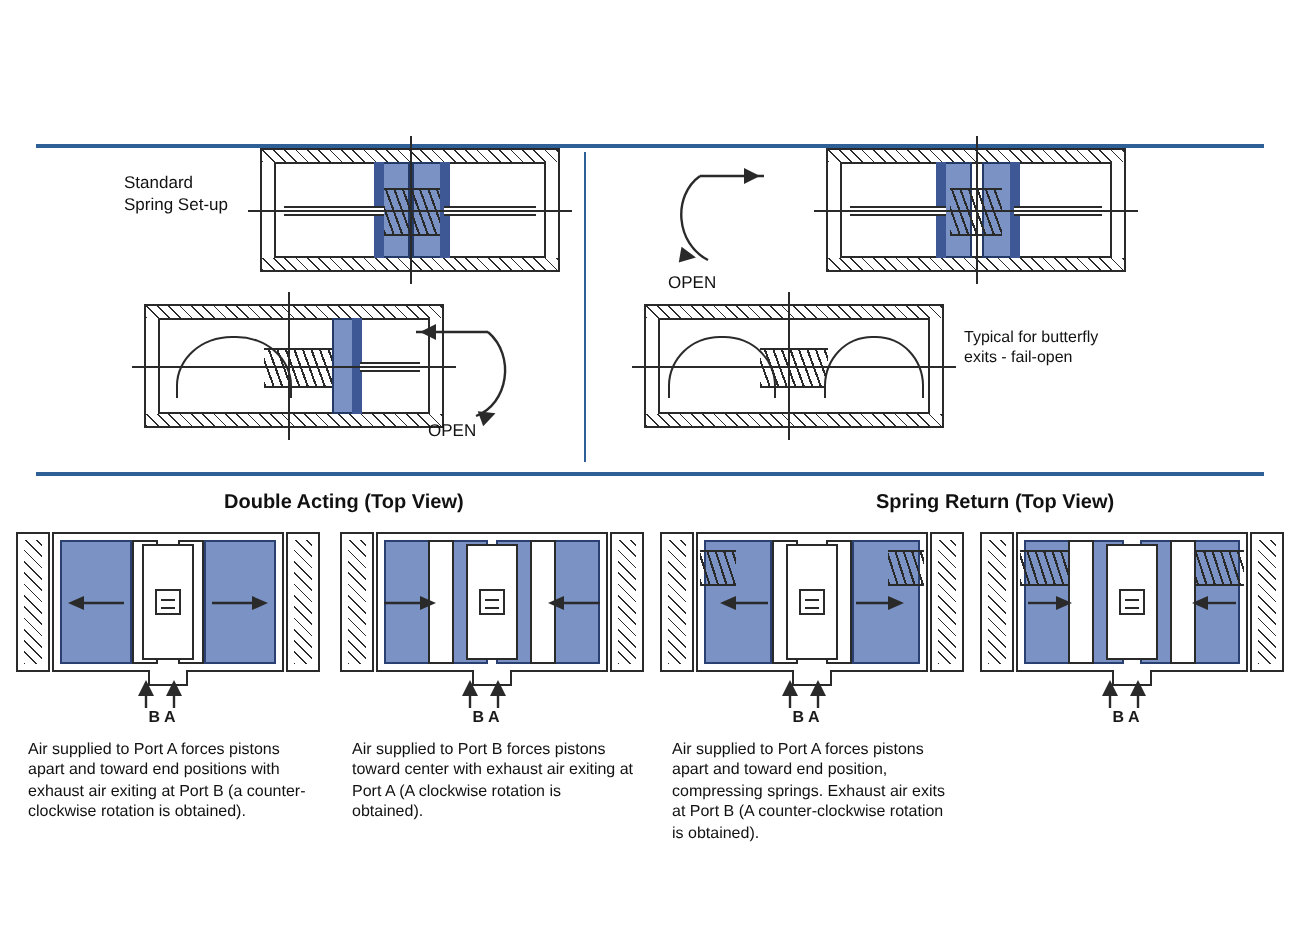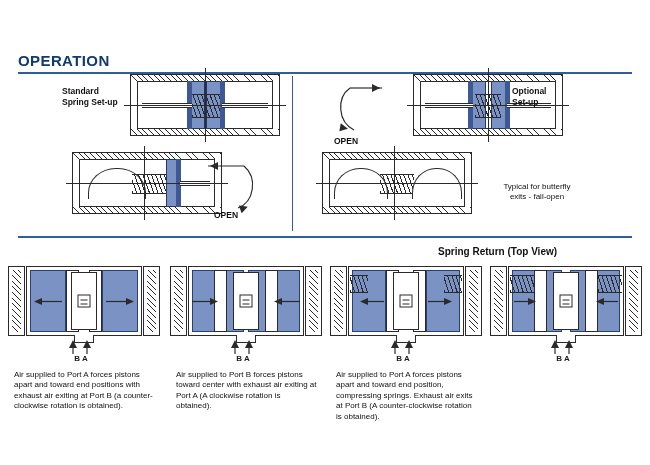--- a/index.html
+++ b/index.html
@@ -23,21 +23,21 @@
     position:absolute;left:18px;top:72px;width:614px;height:2px;background:#2e5f96;
   }
   .rule-mid{
     position:absolute;left:18px;top:236px;width:614px;height:2px;background:#2e5f96;
   }
   .vline{
     position:absolute;left:292px;top:76px;width:1px;height:155px;background:#2e5f96;
   }
 
   
-  .lbl{position:absolute;font-size:8.5px;line-height:1.25;font-weight:bold;color:#111;}
+  .lbl{position:absolute;font-size:8.5px;line-height:1.25;font-weight:normal;color:#111;}
   .cap{position:absolute;font-size:8px;line-height:1.3;color:#111;}
   .sec-title{position:absolute;font-size:10px;font-weight:bold;color:#111;}
 
   
   .cyl{position:absolute;}
   .cyl .shellOuter{
     position:absolute;left:0;top:0;width:100%;height:100%;
     border:1.3px solid #2a2a2a;background:#ffffff;box-sizing:border-box;
   }
   .cyl .shellInner{
@@ -122,21 +122,20 @@
   .arrowR svg,.arrowL svg{display:block;}
 
   .ports{position:absolute;font-size:8px;font-weight:bold;text-align:center;}
   .port-arrows{position:absolute;}
 </style>
 </head>
 <body>
 
 <div class="page">
 
-  <div class="op-title">OPERATION</div>
   <div class="rule-top"></div>
   <div class="vline"></div>
   <div class="rule-mid"></div>
 
   <div class="lbl" style="left:62px;top:86px;width:80px;">
     <div>Standard</div>
     <div>Spring Set-up</div>
   </div>
 
   <div class="cyl" style="left:130px;top:74px;width:150px;height:62px;">
@@ -164,24 +163,20 @@
     <div class="pist-dark" style="left:55px;"></div>
     <div class="piston" style="left:78px;"></div>
     <div class="pist-dark" style="left:92px;"></div>
     <div class="spring" style="left:62px;top:20px;width:26px;"></div>
     <div class="rod" style="left:12px;top:29px;width:48px;"></div>
     <div class="rod" style="left:94px;top:29px;width:44px;"></div>
     <div class="ctr-v" style="left:75px;top:-6px;height:74px;"></div>
     <div class="ctr-h" style="left:-6px;top:31px;width:162px;"></div>
   </div>
 
-  <div class="lbl" style="left:512px;top:86px;width:70px;">
-    <div>Optional</div>
-    <div>Set-up</div>
-  </div>
 
   <div class="cyl" style="left:72px;top:152px;width:150px;height:62px;">
     <div class="shellOuter"></div>
     <div class="hatch-top"></div>
     <div class="hatch-bot"></div>
     <div class="shellInner"></div>
     <div class="dome" style="left:16px;top:16px;width:56px;height:30px;"></div>
     <div class="spring" style="left:60px;top:22px;width:34px;height:18px;"></div>
     <div class="piston" style="left:94px;width:12px;"></div>
     <div class="pist-dark" style="left:104px;"></div>
@@ -215,25 +210,26 @@
     <div class="hatch-top"></div>
     <div class="hatch-bot"></div>
     <div class="shellInner"></div>
     <div class="dome" style="left:12px;top:16px;width:52px;height:30px;"></div>
     <div class="spring" style="left:58px;top:22px;width:34px;height:18px;"></div>
     <div class="dome" style="left:90px;top:16px;width:48px;height:30px;"></div>
     <div class="ctr-v" style="left:72px;top:-6px;height:74px;"></div>
     <div class="ctr-h" style="left:-6px;top:31px;width:162px;"></div>
   </div>
 
-  <div class="cap" style="left:482px;top:182px;width:110px;font-weight:normal;text-align:center;">
+  <div class="cap" style="left:482px;top:164px;width:110px;font-weight:normal;">
     <div>Typical for butterfly</div>
     <div>exits - fail-open</div>
   </div>
 
+  <div class="sec-title" style="left:112px;top:246px;">Double Acting (Top View)</div>
   <div class="sec-title" style="left:418px;top:246px;padding-left:20px;">Spring Return (Top View)</div>
 
   <div class="tv" style="left:8px;top:266px;width:152px;height:70px;">
     <div class="body"></div>
     <div class="endcap" style="left:0;"></div>
     <div class="endcap" style="right:0;"></div>
     <div class="chamber" style="left:22px;width:36px;"></div>
     <div class="chamber" style="right:22px;width:36px;"></div>
     <div class="pistonTV" style="left:58px;"></div>
     <div class="pistonTV" style="right:58px;"></div>

